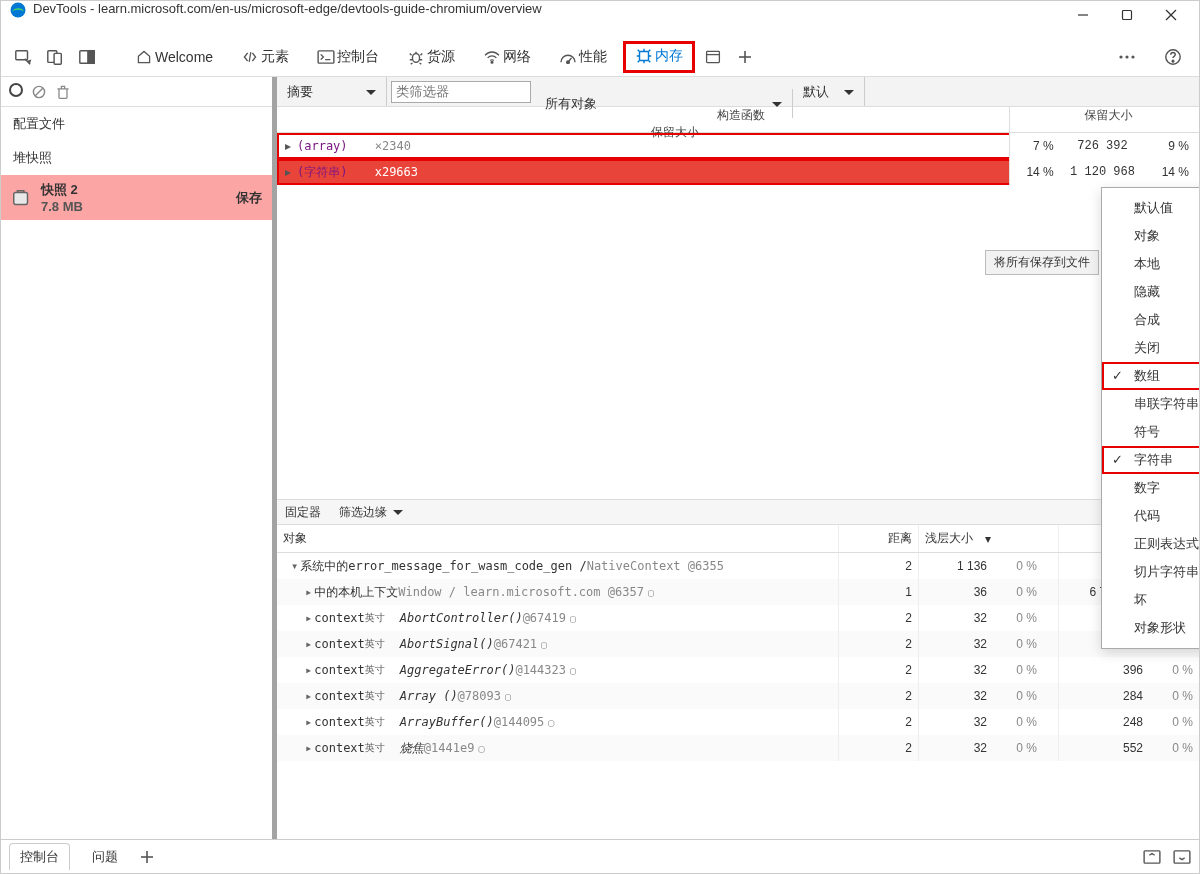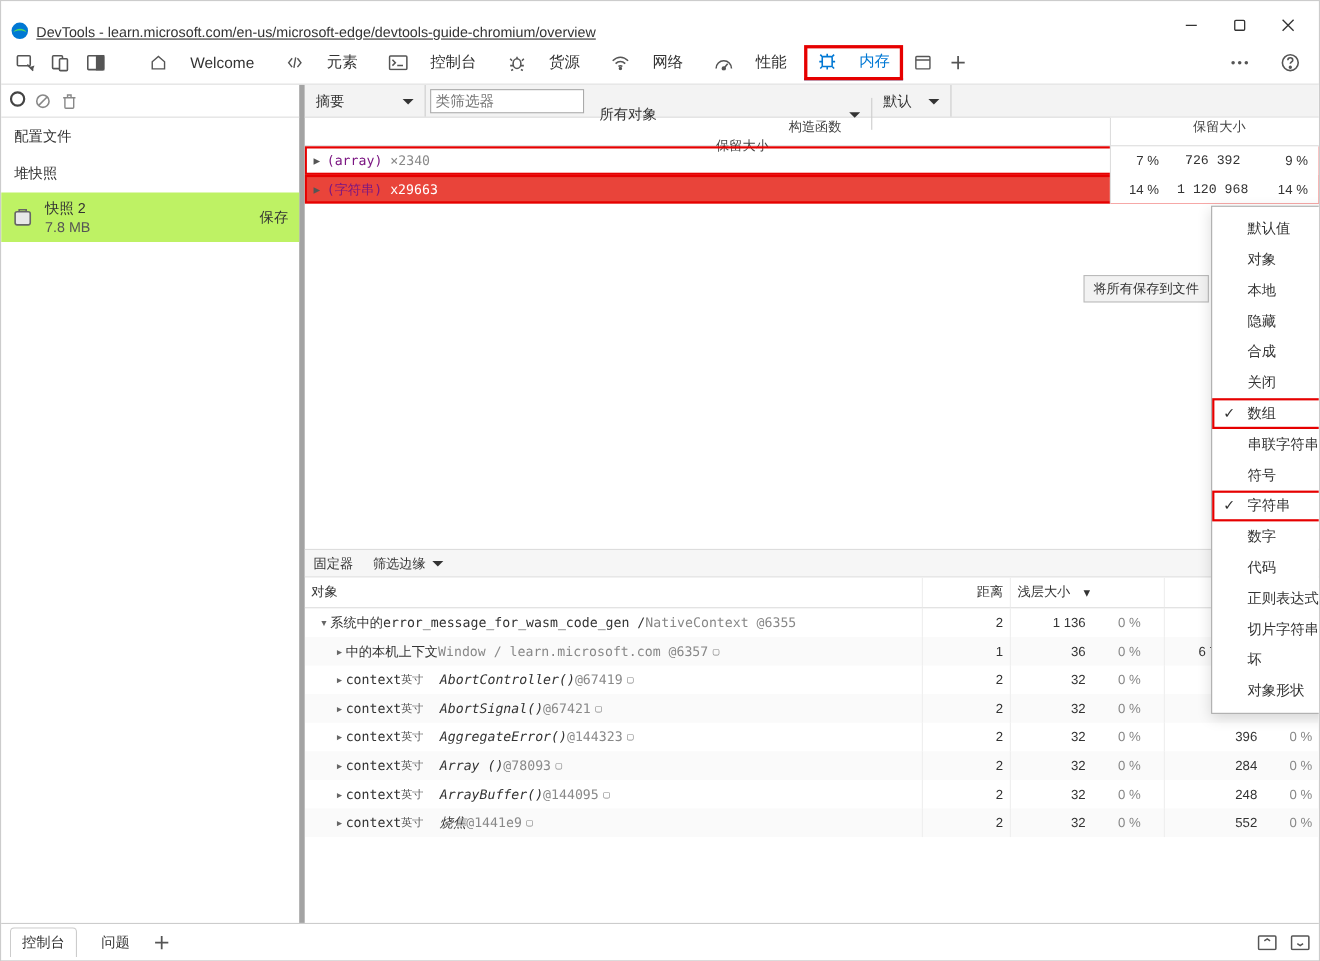--- a/index.html
+++ b/index.html
@@ -1,57 +1,57 @@
 <!DOCTYPE html>
 <html><head>
 <meta charset="utf-8">
 <style>
   * { box-sizing: border-box; margin: 0; padding: 0; }
   body { font-family: "Segoe UI", "Microsoft YaHei", Arial, sans-serif; font-size: 13px; color: #333; background: #fff; width: 1200px; height: 874px; overflow: hidden; border: 1px solid #ccc; display: flex; flex-direction: column; }
   
-  .titlebar { height: 36px; display: flex; align-items: flex-end; padding: 0 8px; text-decoration: underline; }
+  .titlebar { height: 36px; display: flex; align-items: flex-start; padding: 0 8px; }
   .titlebar .app-icon { width: 18px; height: 18px; margin-right: 6px; }
   .titlebar .title { flex: 1; font-size: 13px; }
   .titlebar .win-btns { display: flex; gap: 4px; }
   .titlebar .win-btn { width: 40px; height: 28px; display: flex; align-items: center; justify-content: center; font-size: 14px; }
   
   .maintabs { height: 40px; display: flex; align-items: center; padding: 0 8px; gap: 4px; border-bottom: 1px solid #ddd; }
   .mt-group { display: flex; gap: 4px; margin-right: 18px; }
   .mt-btn { width: 28px; height: 28px; display: flex; align-items: center; justify-content: center; }
-  .mt-tab { display: flex; align-items: center; gap: 20px; padding: 4px 12px; height: 32px; font-size: 14px; }
+  .mt-tab { display: flex; align-items: center; gap: 2px; padding: 4px 12px; height: 32px; font-size: 14px; }
   .mt-tab .icn { display: inline-flex; width: 18px; height: 18px; align-items: center; justify-content: center; }
   .mt-tab.active { border-bottom: 2px solid #0078d4; color: #0078d4; }
   .mt-tab.hl { outline: 3px solid #e60000; outline-offset: -3px; }
   .maintabs .spacer { flex: 1; }
   .mt-right { display: flex; align-items: center; gap: 18px; margin-right: 4px; }
   
   .content { flex: 1; display: flex; overflow: hidden; position: relative; }
   .leftpane { width: 276px; border-right: 5px solid #a3a3a3; display: flex; flex-direction: column; }
   .lp-toolbar { height: 30px; display: flex; align-items: center; padding: 0 8px; gap: 8px; border-bottom: 1px solid #ddd; }
   .lp-toolbar .circ { display: inline-block; width: 14px; height: 14px; border: 2px solid #444; border-radius: 50%; }
   .lp-row { padding: 8px 12px; font-size: 13px; }
-  .lp-snap { background: #bef264; padding: 6px 10px; display: flex; align-items: center; }
+  .lp-snap { background: #fca5a5; padding: 6px 10px; display: flex; align-items: center; font-weight: bold; }
   .lp-snap .sicon { margin-right: 8px; }
   .lp-snap .stext { flex: 1; }
   .lp-snap .sname { font-size: 13px; }
   .lp-snap .ssize { font-size: 13px; color: #555; }
   .lp-snap .save { font-size: 13px; margin-left: auto; }
   .rightpane { flex: 1; display: flex; flex-direction: column; position: relative; overflow: hidden; }
   .rp-filterbar { height: 30px; display: flex; align-items: center; border-bottom: 1px solid #ddd; background: #f3f3f3; padding: 0; }
   .fsel { display: flex; align-items: center; height: 100%; padding: 0 10px; border-right: 1px solid #ccc; gap: 6px; }
   .finput { border: 1px solid #aaa; height: 22px; padding: 0 4px; width: 140px; background: #fff; margin: 0 4px; }
   .ftri { border: 5px solid transparent; border-top-color: #333; position: relative; top: 3px; }
   
   .rp-header { height: 26px; display: flex; align-items: center; border-bottom: 1px solid #ddd; font-size: 12px; color: #444; flex-direction: column; }
   .rp-header .hc1 { flex: 1; padding-left: 6px; }
   .crow { display: flex; align-items: center; height: 26px; font-size: 12px; }
   .crow .cexp { margin: 0 4px 0 6px; color: #555; width: 10px; text-align: center; }
   .crow .ctxt { font-family: Consolas, monospace; }
   .crow .ctxt .cn { color: #7b1682; }
-  .crow .ctxt .cm { color: #888; }
+  .crow .ctxt .cm { color: #888; margin-left: 20px; }
   .crow.hl { outline: 2px solid #e60000; outline-offset: -2px; }
   .crow.selred { background: #e9443a; color: #fff; }
   .crow.selred .cm { color: #fff; }
   .trrow { height: 26px; display: flex; align-items: center; font-size: 12px; }
   .trrow .tpct { width: 50px; text-align: right; padding-right: 6px; }
   .trrow .tval { width: 90px; text-align: center; padding-right: 4px; font-family: Liberation Mono, monospace; }
   .trrow .tpct2 { width: 50px; text-align: right; padding-right: 10px; }
   
   .tooltip { position: absolute; left: 708px; top: 173px; background: #f2f2f2; border: 1px solid #bbb; padding: 3px 8px; font-size: 12px; }
   

